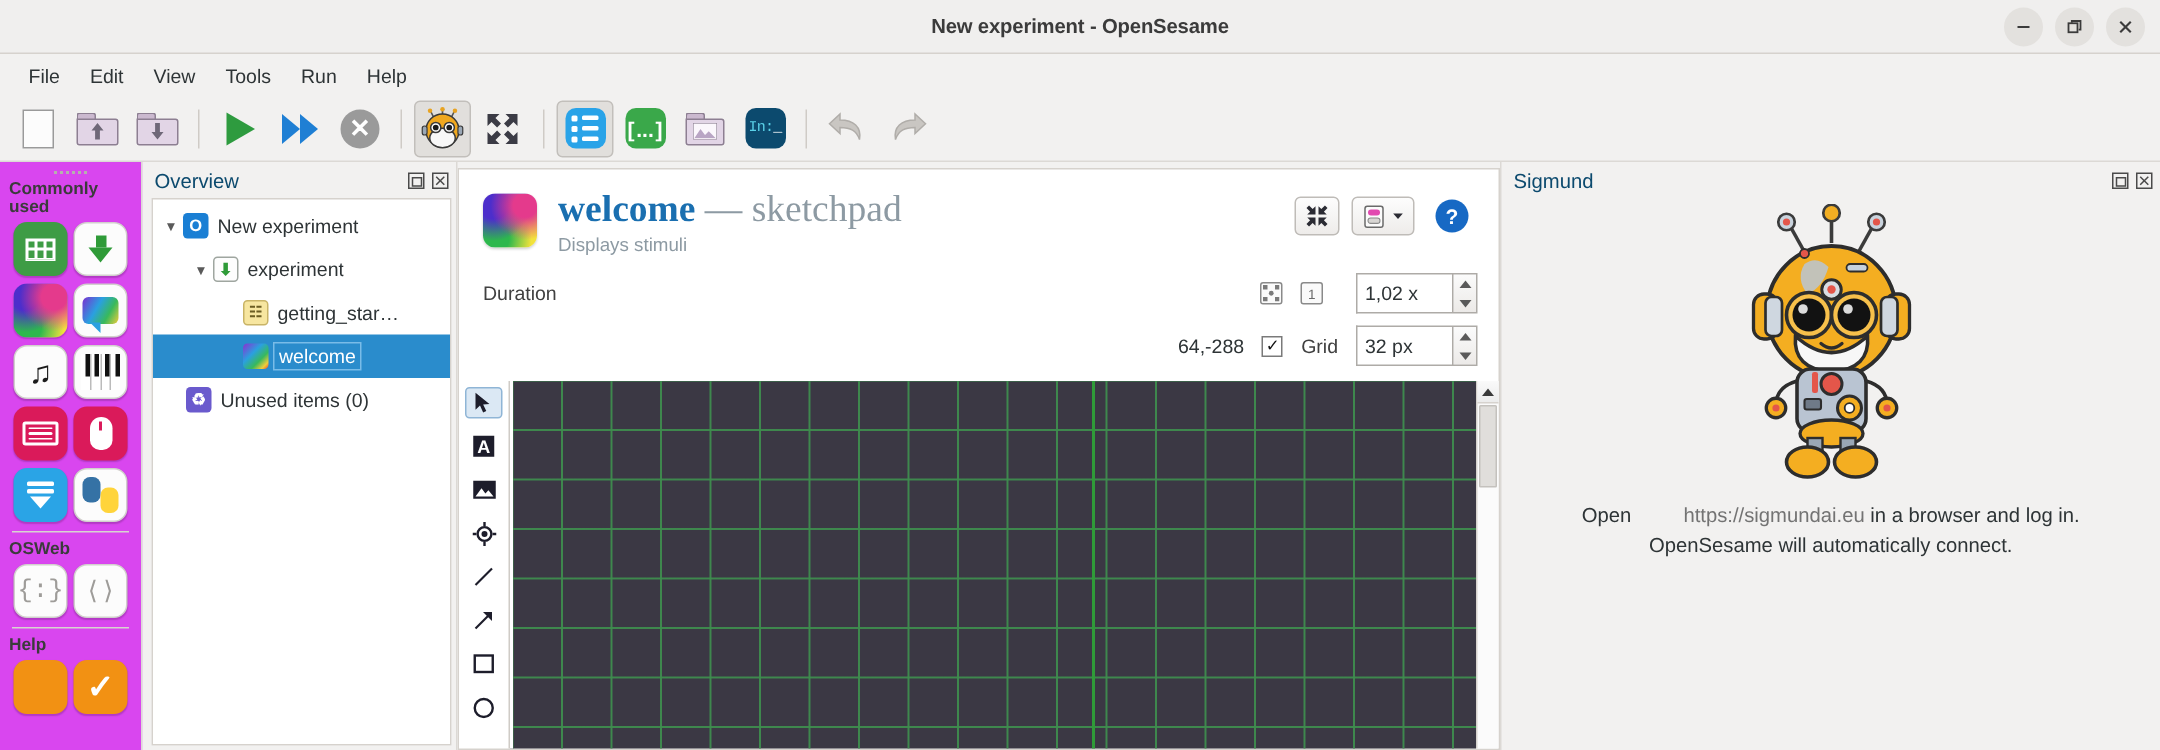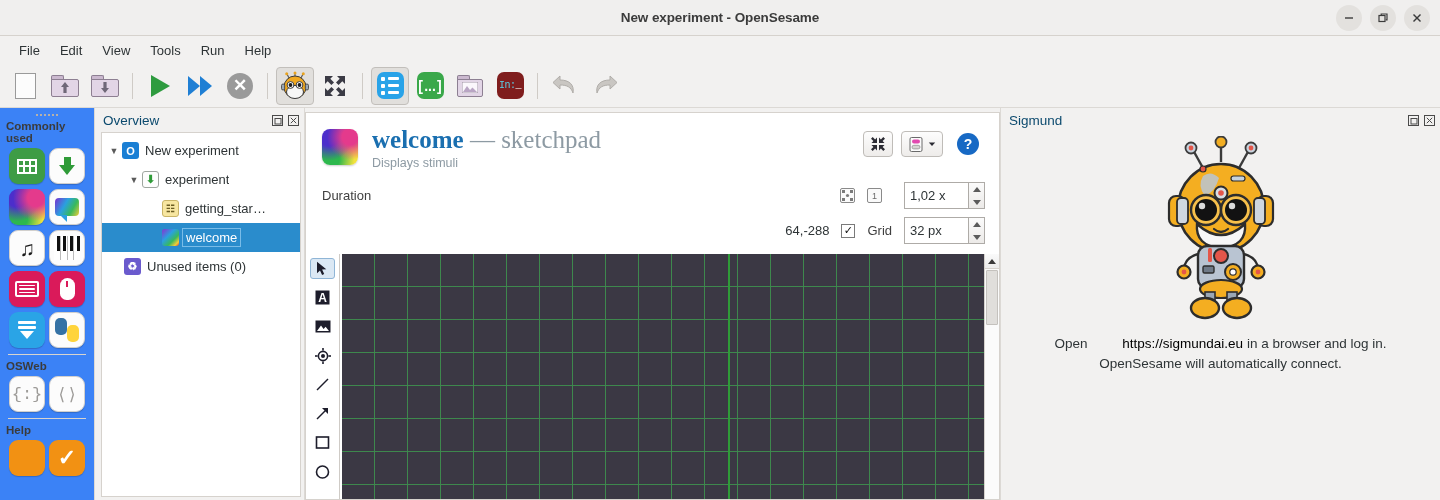--- a/index.html
+++ b/index.html
@@ -83,32 +83,32 @@
     width: 26px; height: 26px; border-radius: 50%; background: #9a9a9a;
     display: flex; align-items: center; justify-content: center; color: #fff;
     font-size: 17px; font-weight: bold; line-height: 1;
   }
   .sq-icon {
     width: 27px; height: 27px; border-radius: 7px;
     display: flex; align-items: center; justify-content: center;
   }
   .sq-blue { background: #29a3e8; }
   .sq-green { background: #3aa84a; color: #fff; font-weight: bold; font-size: 14px; }
-  .sq-dark { background: #7f1d1d; }
+  .sq-dark { background: #0c4a6e; }
   .listlines { display: flex; flex-direction: column; gap: 3px; }
   .listlines span { display: flex; align-items: center; gap: 3px; }
   .listlines span i { width: 4px; height: 4px; background: #fff; border-radius: 1px; display: block; }
   .listlines span b { width: 11px; height: 3px; background: #fff; border-radius: 1px; display: block; }
 
   
   .main { flex: 1; display: flex; min-height: 0; background: #f2f1f0; }
 
   
   .palette {
-    width: 95px; flex: 0 0 95px; background: #3b82f6;
+    width: 95px; flex: 0 0 95px; background: #d946ef;
     border-right: 1px solid #dcd9d5; padding-top: 2px; overflow: hidden;
   }
   .dotgrip { height: 9px; display: flex; align-items: center; justify-content: center; gap: 2px; }
   .dotgrip i { width: 2px; height: 2px; background: #b5b1ac; display: block; }
   .pal-label { font-size: 11.5px; font-weight: bold; color: #3b3b3b; padding: 1px 0 4px 6px; }
   .pal-grid { display: grid; grid-template-columns: 1fr 1fr; gap: 5px 0px; padding: 0 7px; justify-items: center; }
   .pal-sep { height: 1px; background: #d8d4cf; margin: 6px 8px 4px 8px; }
   .pitem {
     width: 36px; height: 36px; border-radius: 9px; cursor: pointer;
     display: flex; align-items: center; justify-content: center; position: relative;
@@ -273,21 +273,21 @@
   .vscroll .up i { width: 0; height: 0; border-left: 4px solid transparent; border-right: 4px solid transparent; border-bottom: 5px solid #3a3a3a; }
   .vscroll .thumb { position: absolute; top: 16px; left: 1px; right: 1px; height: 55px; background: #e0dedb; border: 1px solid #c4c1bd; border-radius: 1px; cursor: pointer; }
 
   
   .sigmund {
     width: 440px; flex: 0 0 440px; background: #f2f1f0; display: flex; flex-direction: column;
     border-left: 1px solid #dcd9d5;
   }
   .sig-body { flex: 1; display: flex; flex-direction: column; align-items: center; padding-top: 4px; }
   .sig-text { text-align: center; font-size: 13.5px; color: #2e3436; line-height: 1.45; margin-top: 14px; }
-  .sig-text a { color: #000000; text-decoration: none; margin-left: 31px; }
+  .sig-text a { color: #737373; text-decoration: none; margin-left: 31px; }
   .robot { width: 160px; height: 184px; }
 </style>
 </head>
 <body>
 
 <div id="app">
 
   <div class="titlebar">
     <div class="title">New experiment - OpenSesame</div>
     <div class="wincontrols">

